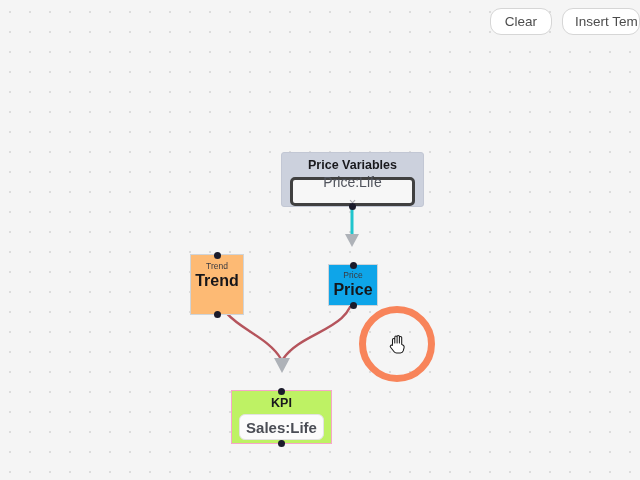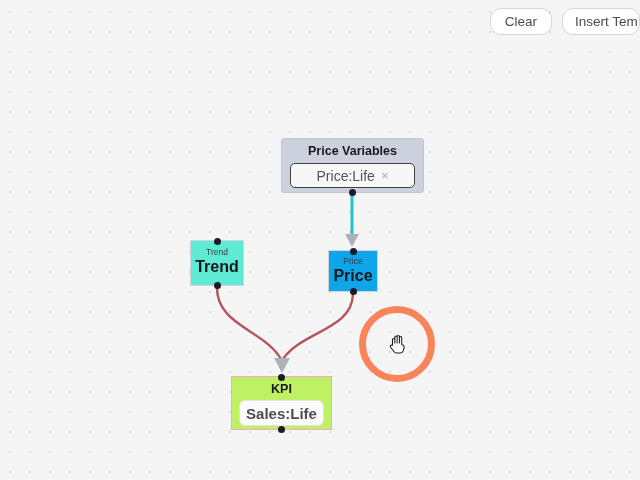--- a/index.html
+++ b/index.html
@@ -68,20 +68,21 @@
     padding-right: 2px;
     padding-left: 12px;
     text-align: left;
   }
 
   
   .node {
     position: absolute;
     box-sizing: border-box;
     z-index: 20;
+    margin-top: 14px;
   }
   .node-title {
     text-align: center;
     color: #19191d;
     font-size: 12.5px;
     font-weight: bold;
     line-height: 15px;
   }
   .node-caption {
     text-align: center;
@@ -116,47 +117,48 @@
     width: 143px;
     height: 55px;
     background: #ccd1dd;
     border: 1px solid #c2c7d4;
     border-radius: 3px;
     padding-top: 5px;
   }
   .tag-field {
     margin: 4px 8px 0 8px;
     background: #f7f7f7;
-    border: 1px solid #404040;
+    border: 3px solid #404040;
     border-radius: 5px;
     height: 23px;
     display: flex;
     align-items: center;
     justify-content: center;
     gap: 6px;
+    flex-direction: column;
   }
   .tag-text {
     font-size: 14px;
     color: #50535c;
     line-height: 16px;
   }
   .tag-close {
     font-size: 13px;
     color: #a8a8ad;
     line-height: 13px;
     cursor: pointer;
   }
 
   
   #node-trend {
     left: 190px;
     top: 240px;
     width: 54px;
-    height: 46px;
-    background: #5eead4;
+    height: 61px;
+    background: #fdba74;
     border: 1px solid #cfd4d9;
     padding-top: 6px;
   }
 
   
   #node-price {
     left: 328px;
     top: 250px;
     width: 50px;
     height: 42px;

